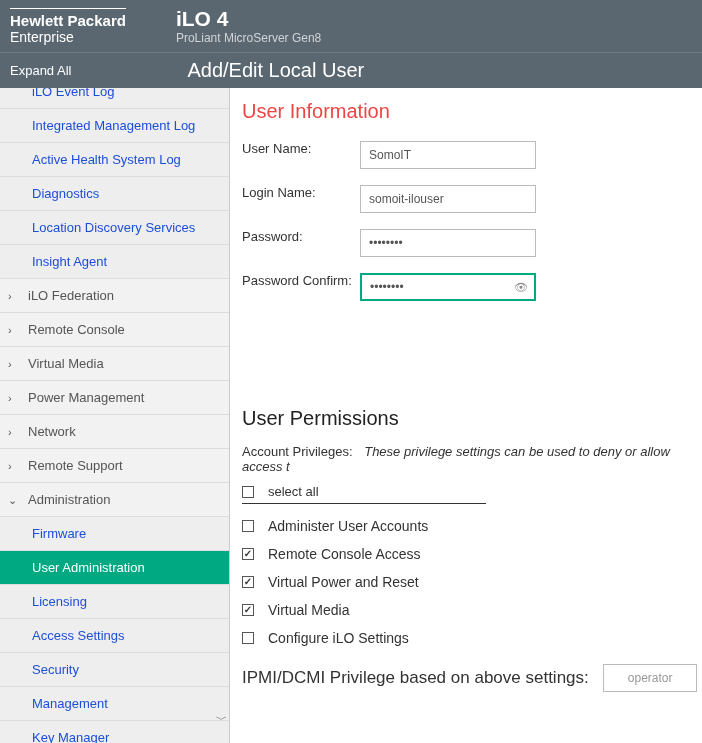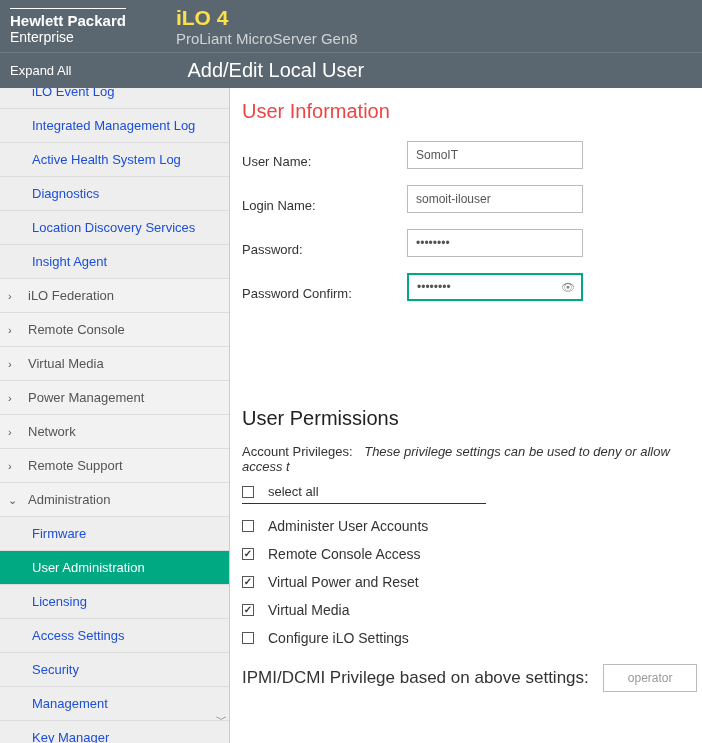--- a/index.html
+++ b/index.html
@@ -2,22 +2,22 @@
 <html><head>
 <meta charset="utf-8">
 <style>
 * { box-sizing: border-box; margin: 0; padding: 0; }
 body { font-family: Arial, sans-serif; font-size: 13px; color: #333; width: 702px; height: 743px; overflow: hidden; background: #fff; }
 
 .header-top { background: #5a6770; height: 52px; display: flex; align-items: center; padding: 0 10px; }
 .logo { color: #fff; font-size: 14px; border-top: 1.5px solid #fff; padding-top: 3px; }
 .logo .bold { font-weight: bold; font-size: 15px; }
 .product { margin-left: 50px; }
-.product-title { color: #fde047; font-weight: bold; font-size: 21px; }
-.product-sub { color: #d0d4d7; font-size: 15px; }
+.product-title { color: #ffffff; font-weight: bold; font-size: 21px; }
+.product-sub { color: #d0d4d7; font-size: 12px; }
 
 .header-sub { background: #5a6770; border-top: 1px solid #6f7a82; height: 36px; display: flex; align-items: center; }
 .expand-all { color: #fff; padding: 0 10px; font-size: 13px; }
 .page-title { color: #fff; font-size: 20px; margin-left: 106px; }
 
 .container { display: flex; height: calc(743px - 52px - 36px); }
 .sidebar { width: 230px; background: #f5f5f5; border-right: 1px solid #ccc; position: relative; overflow: hidden; }
 .sidebar-inner { position: relative; height: 100%; }
 .scroll-up { position: absolute; right: 2px; top: 2px; font-size: 11px; color: #666; cursor: pointer; }
 .scroll-down { position: absolute; right: 2px; bottom: 2px; font-size: 11px; color: #666; cursor: pointer; }
@@ -25,21 +25,21 @@
 .nav-item { padding: 9px 10px 9px 28px; border-bottom: 1px solid #ddd; color: #666; cursor: pointer; font-size: 13px; background: #f5f5f5; position: relative; }
 .nav-item.sub { padding-left: 32px; background: #eee; color: #1d4ed8; }
 .nav-item.top { background: #f2f2f2; color: #555; }
 .nav-item.top .chev { position: absolute; left: 8px; font-size: 11px; color: #555; top: 50%; transform: translateY(-50%); }
 .nav-item.active { background: #00a982; color: #fff; font-weight: normal; }
 .nav-item.cut { border-top: 1px solid #ddd; }
 
 .main { flex: 1; padding: 12px 0 12px 12px; overflow: hidden; }
 .section-title { font-size: 20px; font-weight: normal; color: #ef4444; margin-bottom: 18px; }
 
-.form-row { display: flex; align-items: flex-end; margin-bottom: 16px; gap: 47px; }
+.form-row { display: flex; align-items: flex-start; margin-bottom: 16px; }
 .form-label { width: 118px; color: #333; font-size: 13px; }
 .form-input { width: 176px; height: 28px; border: 1px solid #bbb; padding: 0 8px; font-size: 12px; color: #555; }
 .form-input.focus { border: 2px solid #00a982; padding-right: 24px; }
 .input-wrap { position: relative; }
 .eye { position: absolute; right: 8px; top: 50%; transform: translateY(-50%); font-size: 11px; color: #888; }
 
 .spacer { height: 90px; }
 
 .perm-title { font-size: 20px; font-weight: normal; color: #222; margin-bottom: 14px; }
 .acct-priv { font-size: 13px; color: #333; margin-bottom: 10px; }

